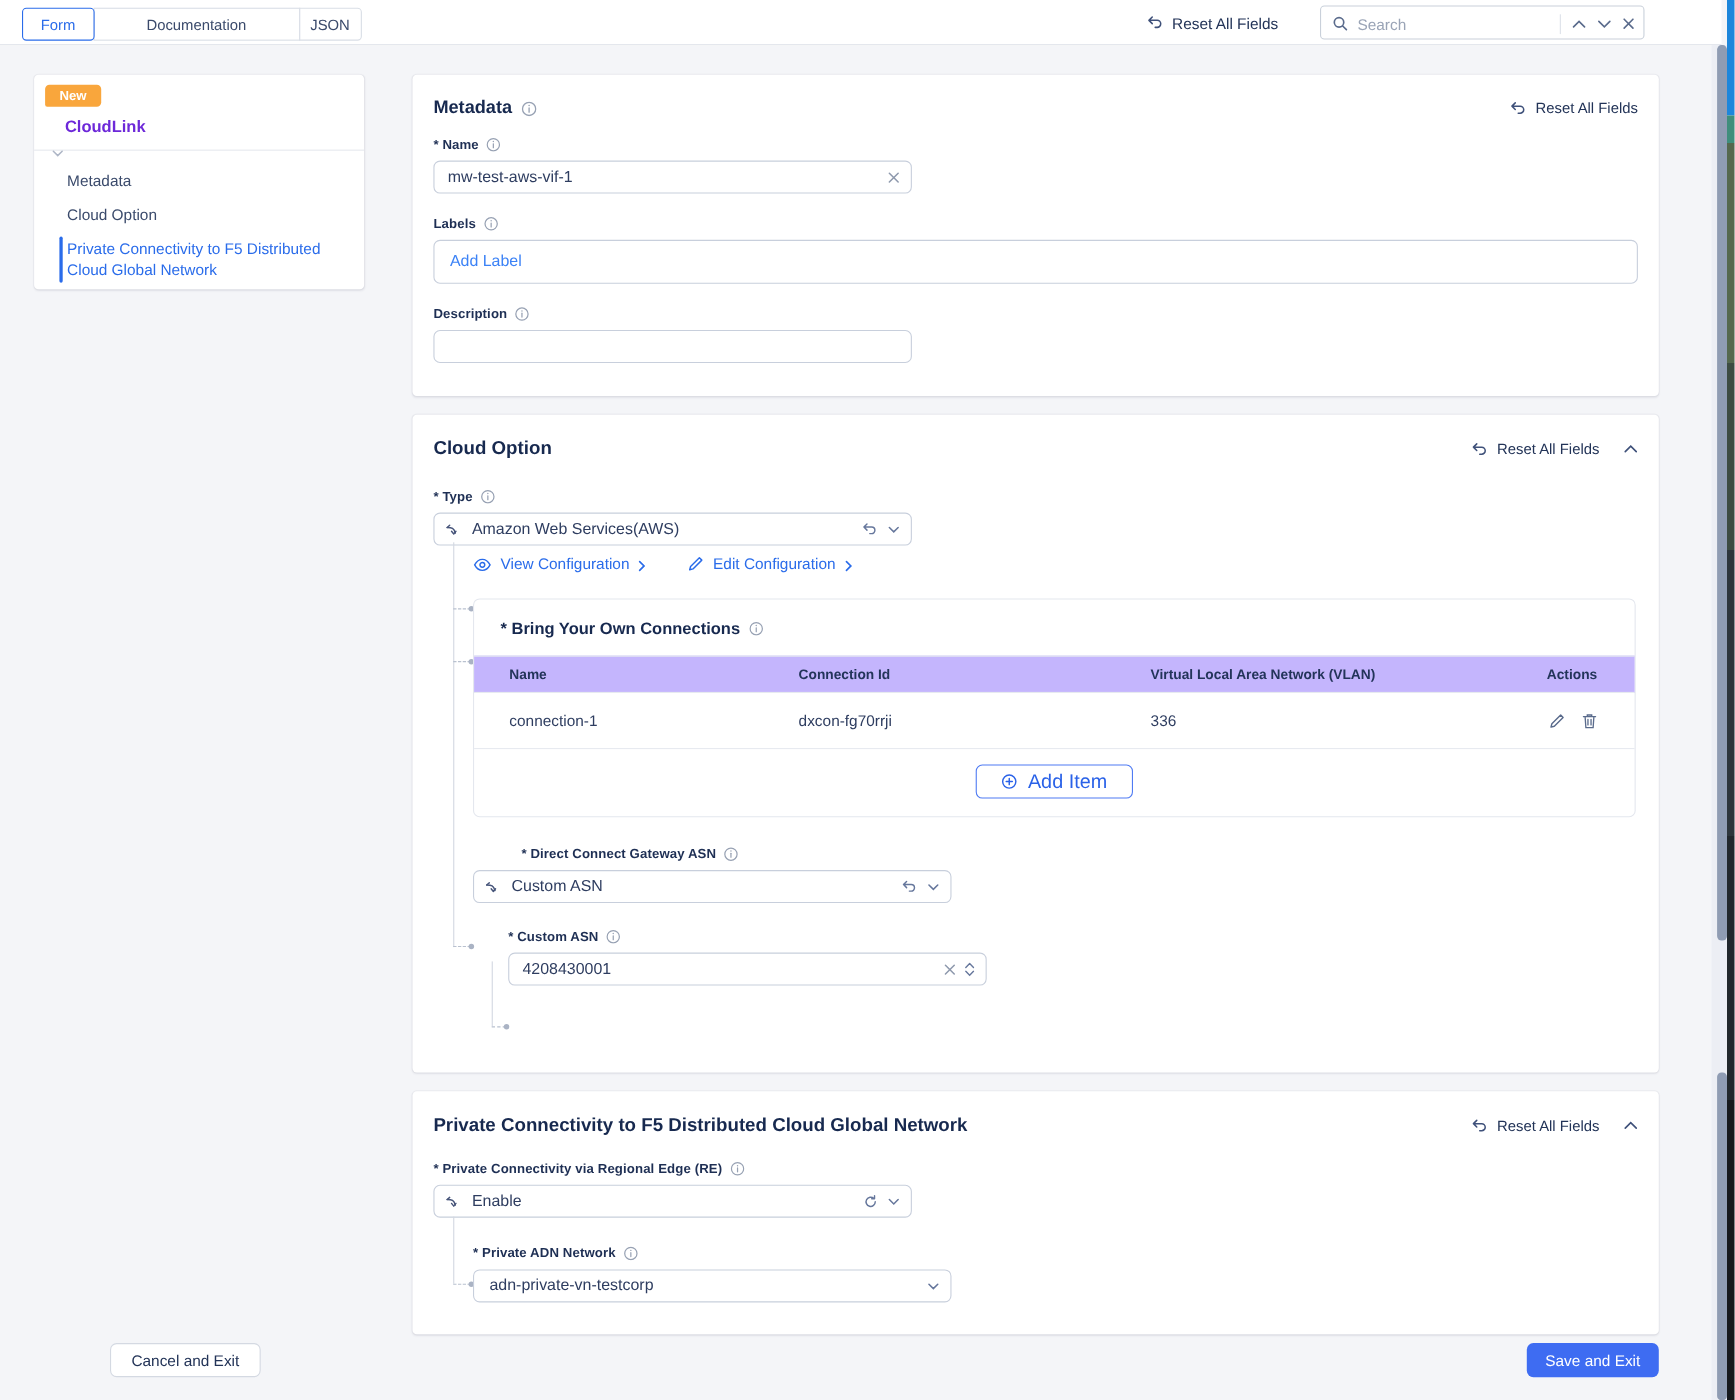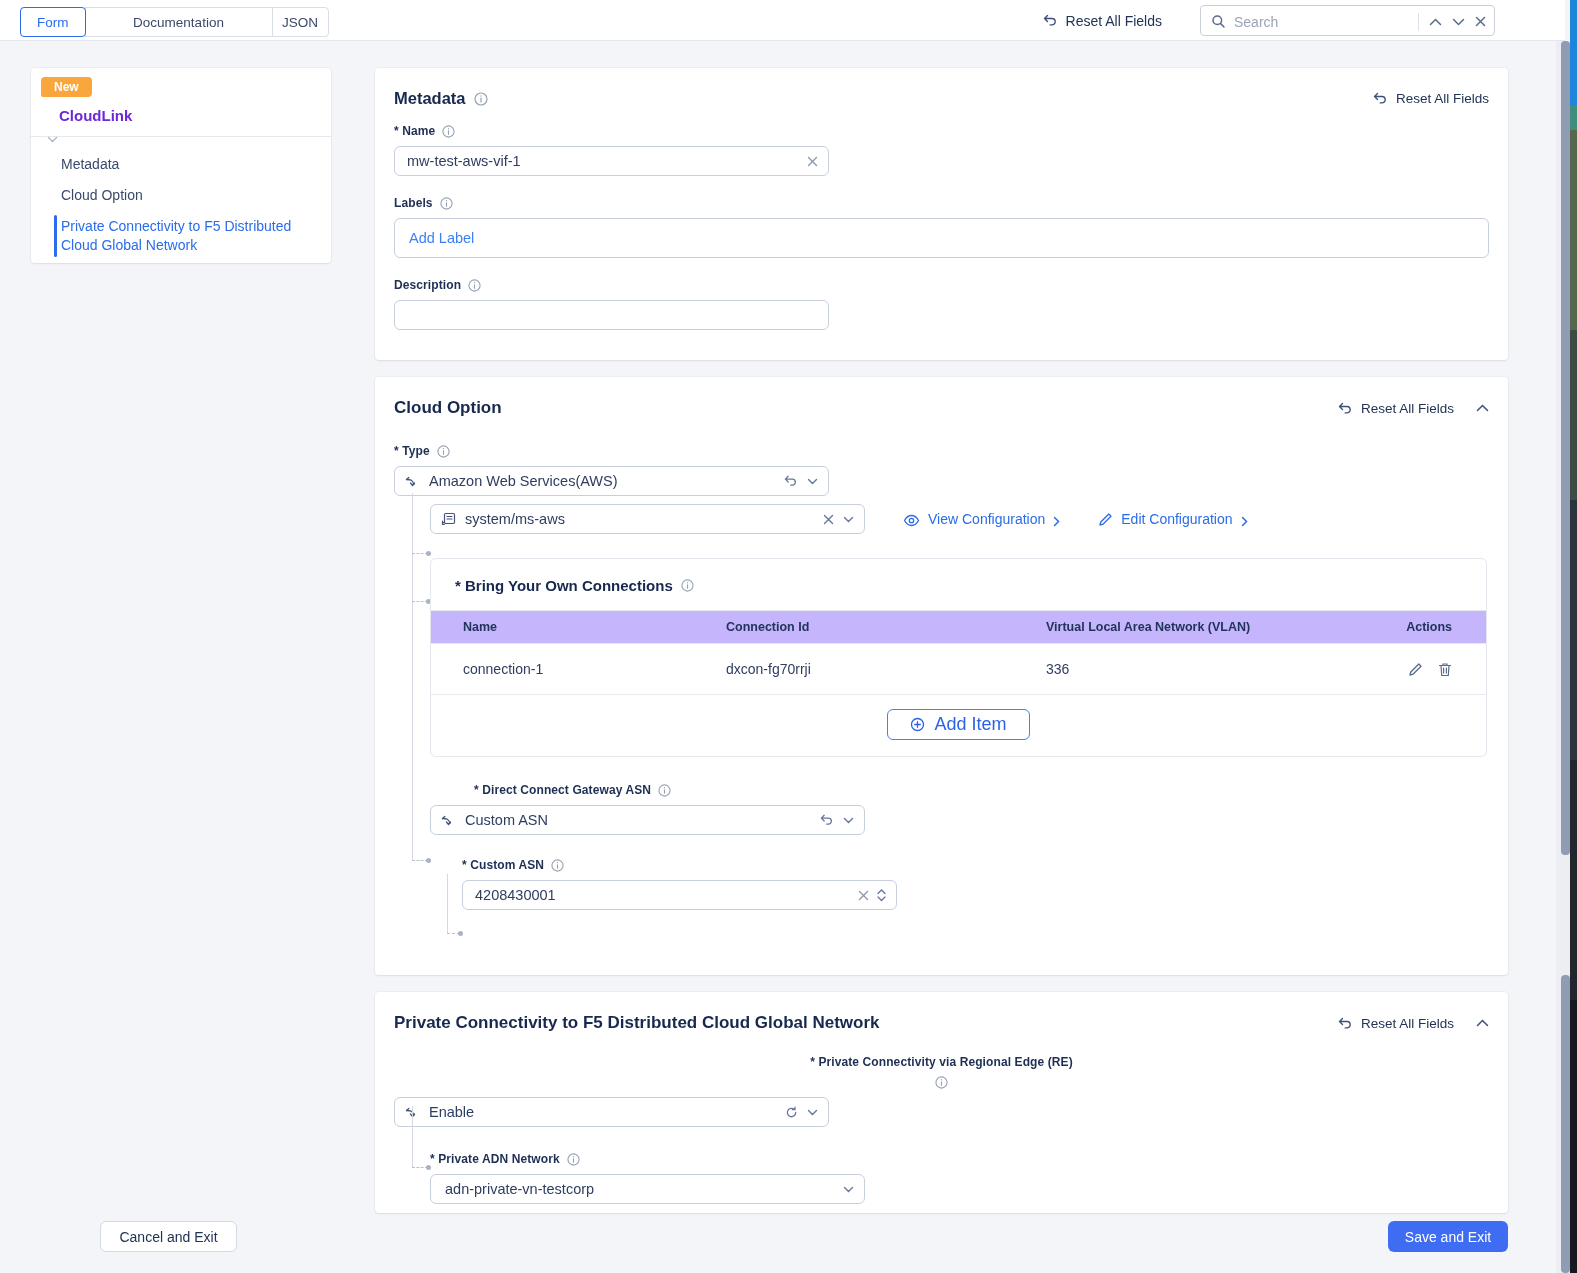--- a/index.html
+++ b/index.html
@@ -163,21 +163,21 @@
 
   
   .scroll-track { position:absolute; left:1556px; top:41px; width:14px; height:1232px; background:#eceef4; }
   .scroll-thumb { position:absolute; left:1561px; width:9px; background:#8f9cb3; border-radius:4px; }
   .thumb-a { top:41px; height:814px; }
   .thumb-b { top:975px; height:298px; }
   .edge-strip { position:absolute; left:1570px; top:0; width:7px; height:1273px; }
   .edge-strip div { width:100%; }
 
   .mt8 { margin-top:8px; } .mt16 { margin-top:16px; } .mt20 { margin-top:20px; }
-  .mt22 { margin-top:22px;flex-direction:column; } .mt26 { margin-top:26px; }
+  .mt22 { margin-top:22px; } .mt26 { margin-top:26px; }
 </style>
 </head>
 <body>
 
 <header class="topbar">
   <div class="tabs">
     <div class="tab active">Form</div>
     <div class="tab doc">Documentation</div>
     <div class="tab json">JSON</div>
   </div>
@@ -363,40 +363,20 @@
     </span>
     <span class="ctl">
       <svg width="11" height="7" viewBox="0 0 11 7" fill="none" stroke="currentColor" stroke-width="1.4" stroke-linecap="round">
           <path d="M1.5 1.5 L5.5 5.5 L9.5 1.5"></path>
         </svg>
     </span>
   </div>
 
   <div class="nested">
     <div class="cred-row mt8">
-      <div class="sel w-select">
-        <span class="lead-icon">
-          <svg width="15" height="15" viewBox="0 0 15 15" fill="none" stroke="currentColor" stroke-width="1.2" stroke-linecap="round">
-              <rect x="3.5" y="1.5" width="10" height="10" rx="1.2"></rect>
-              <path d="M6 4.5 H11 M6 7 H11"></path>
-              <path d="M1.5 9 V12.5 H3.2 M1.5 10.7 H3.2"></path>
-            </svg>
-        </span>
-        <span class="sel-text">system/ms-aws</span>
-        <span class="ctl">
-          <svg width="11" height="11" viewBox="0 0 11 11" fill="none" stroke="currentColor" stroke-width="1.4" stroke-linecap="round">
-              <path d="M1.5 1.5 L9.5 9.5 M9.5 1.5 L1.5 9.5"></path>
-            </svg>
-        </span>
-        <span class="ctl">
-          <svg width="11" height="7" viewBox="0 0 11 7" fill="none" stroke="currentColor" stroke-width="1.4" stroke-linecap="round">
-              <path d="M1.5 1.5 L5.5 5.5 L9.5 1.5"></path>
-            </svg>
-        </span>
-      </div>
       <div class="blue-link">
         <span>
           <svg width="17" height="13" viewBox="0 0 17 13" fill="none" stroke="currentColor" stroke-width="1.3">
               <path d="M1.5 6.5 C3.5 2.8 6 1.5 8.5 1.5 C11 1.5 13.5 2.8 15.5 6.5 C13.5 10.2 11 11.5 8.5 11.5 C6 11.5 3.5 10.2 1.5 6.5 Z"></path>
               <circle cx="8.5" cy="6.5" r="2.2"></circle>
             </svg>
         </span>
         <span>View Configuration</span>
         <span>
           <svg width="7" height="11" viewBox="0 0 7 11" fill="none" stroke="currentColor" stroke-width="1.5" stroke-linecap="round">

